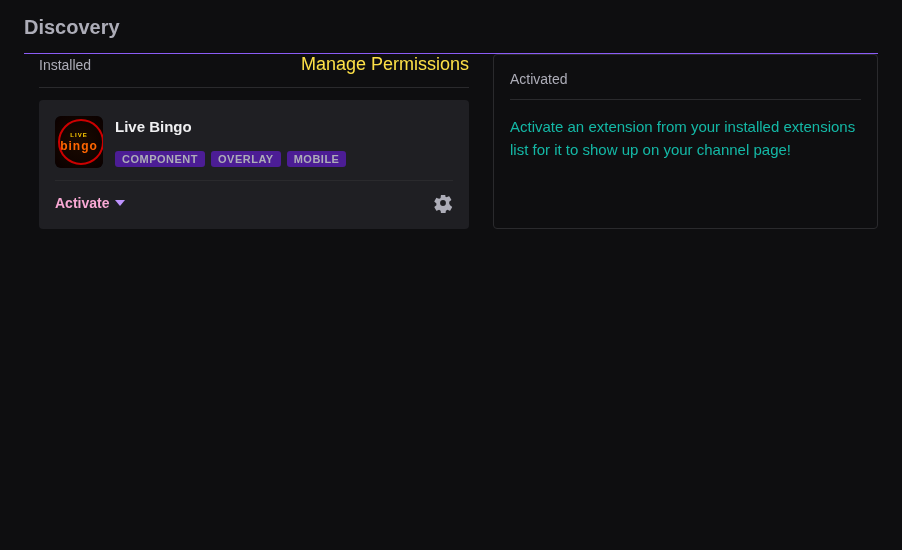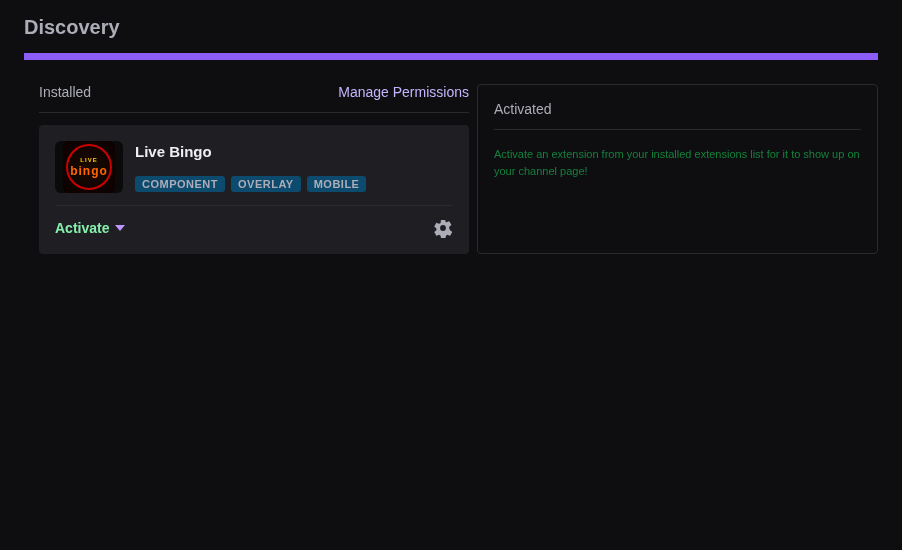--- a/index.html
+++ b/index.html
@@ -16,22 +16,21 @@
     .page-container {
       padding: 0 24px;
     }
 
     
     .top-nav {
       display: flex;
       align-items: center;
       gap: 32px;
       padding: 16px 0 0 0;
-      border-bottom: 7px solid #8b5cf6;
-      margin-bottom: 24px;
+      border-bottom: 1px solid #8b5cf6;
     }
 
     .nav-tab {
       font-size: 20px;
       font-weight: 600;
       color: #adadb8;
       padding-bottom: 12px;
       cursor: pointer;
       text-decoration: none;
       border-bottom: 3px solid transparent;
@@ -39,21 +38,21 @@
     }
 
     .nav-tab.active {
       color: #bf94ff;
       border-bottom: 3px solid #bf94ff;
     }
 
     
     .main-layout {
       display: flex;
-      gap: 8px;
+      gap: 24px;
       padding-left: 15px;
     }
 
     
     .installed-panel {
       width: 430px;
       flex-shrink: 0;
     }
 
     .installed-header {
@@ -63,42 +62,42 @@
       margin-bottom: 12px;
     }
 
     .installed-label {
       font-size: 14px;
       color: #adadb8;
       font-weight: 500;
     }
 
     .manage-permissions-link {
-      font-size: 14px;
-      color: #c4b5fd;
+      font-size: 18px;
+      color: #fde047;
       cursor: pointer;
       font-weight: 500;
     }
 
     
     .extension-card {
       background-color: #1f1f23;
       border-radius: 4px;
       padding: 16px;
     }
 
     .extension-info {
       display: flex;
       align-items: center;
       gap: 12px;
       margin-bottom: 12px;
     }
 
     .extension-logo {
-      width: 68px;
+      width: 48px;
       height: 52px;
       border-radius: 6px;
       background-color: #0a0a0a;
       flex-shrink: 0;
       display: flex;
       align-items: center;
       justify-content: center;
       overflow: hidden;
     }
 
@@ -154,40 +153,40 @@
     .extension-tags {
       display: flex;
       gap: 6px;
       flex-wrap: wrap;
     }
 
     .tag {
       font-size: 11px;
       font-weight: 600;
       color: #adadb8;
-      background-color: #0c4a6e;
+      background-color: #4c1d95;
       border-radius: 3px;
       padding: 2px 7px;
       letter-spacing: 0.5px;
     }
 
     
     .extension-card-footer {
       display: flex;
       justify-content: space-between;
       align-items: center;
       padding-top: 12px;
       border-top: 1px solid #2a2a2d;
     }
 
     .activate-btn {
       display: flex;
       align-items: center;
       gap: 6px;
-      color: #86efac;
+      color: #f9a8d4;
       font-size: 14px;
       font-weight: 600;
       cursor: pointer;
       background: none;
       border: none;
       padding: 0;
     }
 
     .chevron-down {
       width: 0;
@@ -218,22 +217,22 @@
     .activated-header {
       font-size: 14px;
       color: #adadb8;
       font-weight: 500;
       margin-bottom: 16px;
       padding-bottom: 12px;
       border-bottom: 1px solid #2a2a2d;
     }
 
     .activated-description {
-      font-size: 11px;
-      color: #15803d;
+      font-size: 15px;
+      color: #14b8a6;
       line-height: 1.5;
     }
 
     
     .installed-divider {
       width: 100%;
       height: 1px;
       background-color: #2a2a2d;
       margin-bottom: 12px;
     }

